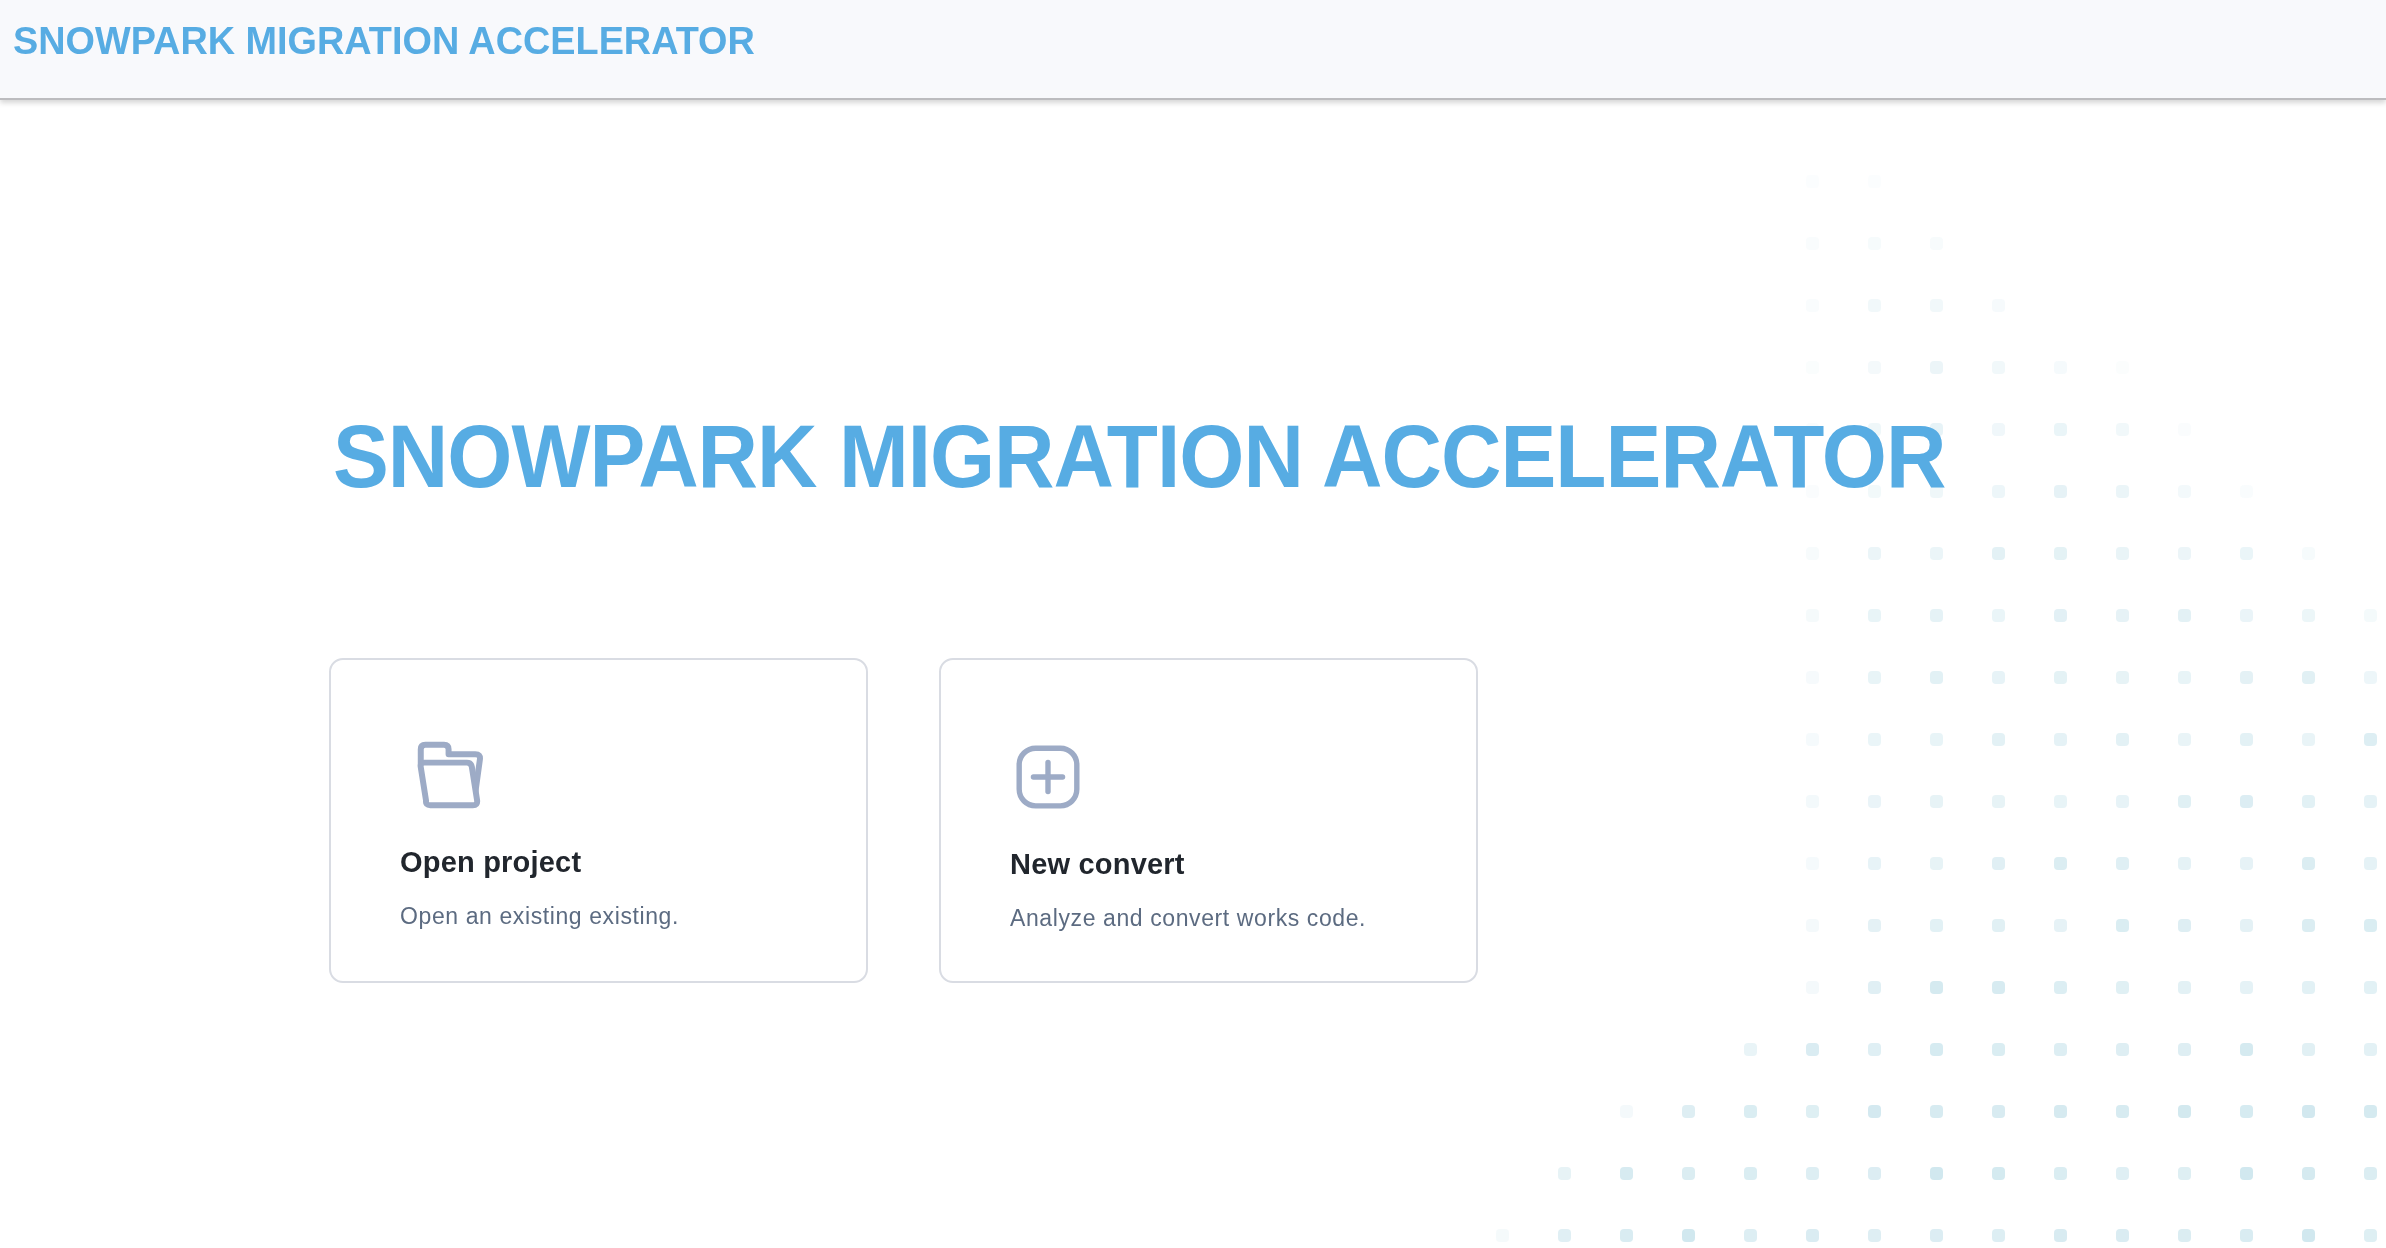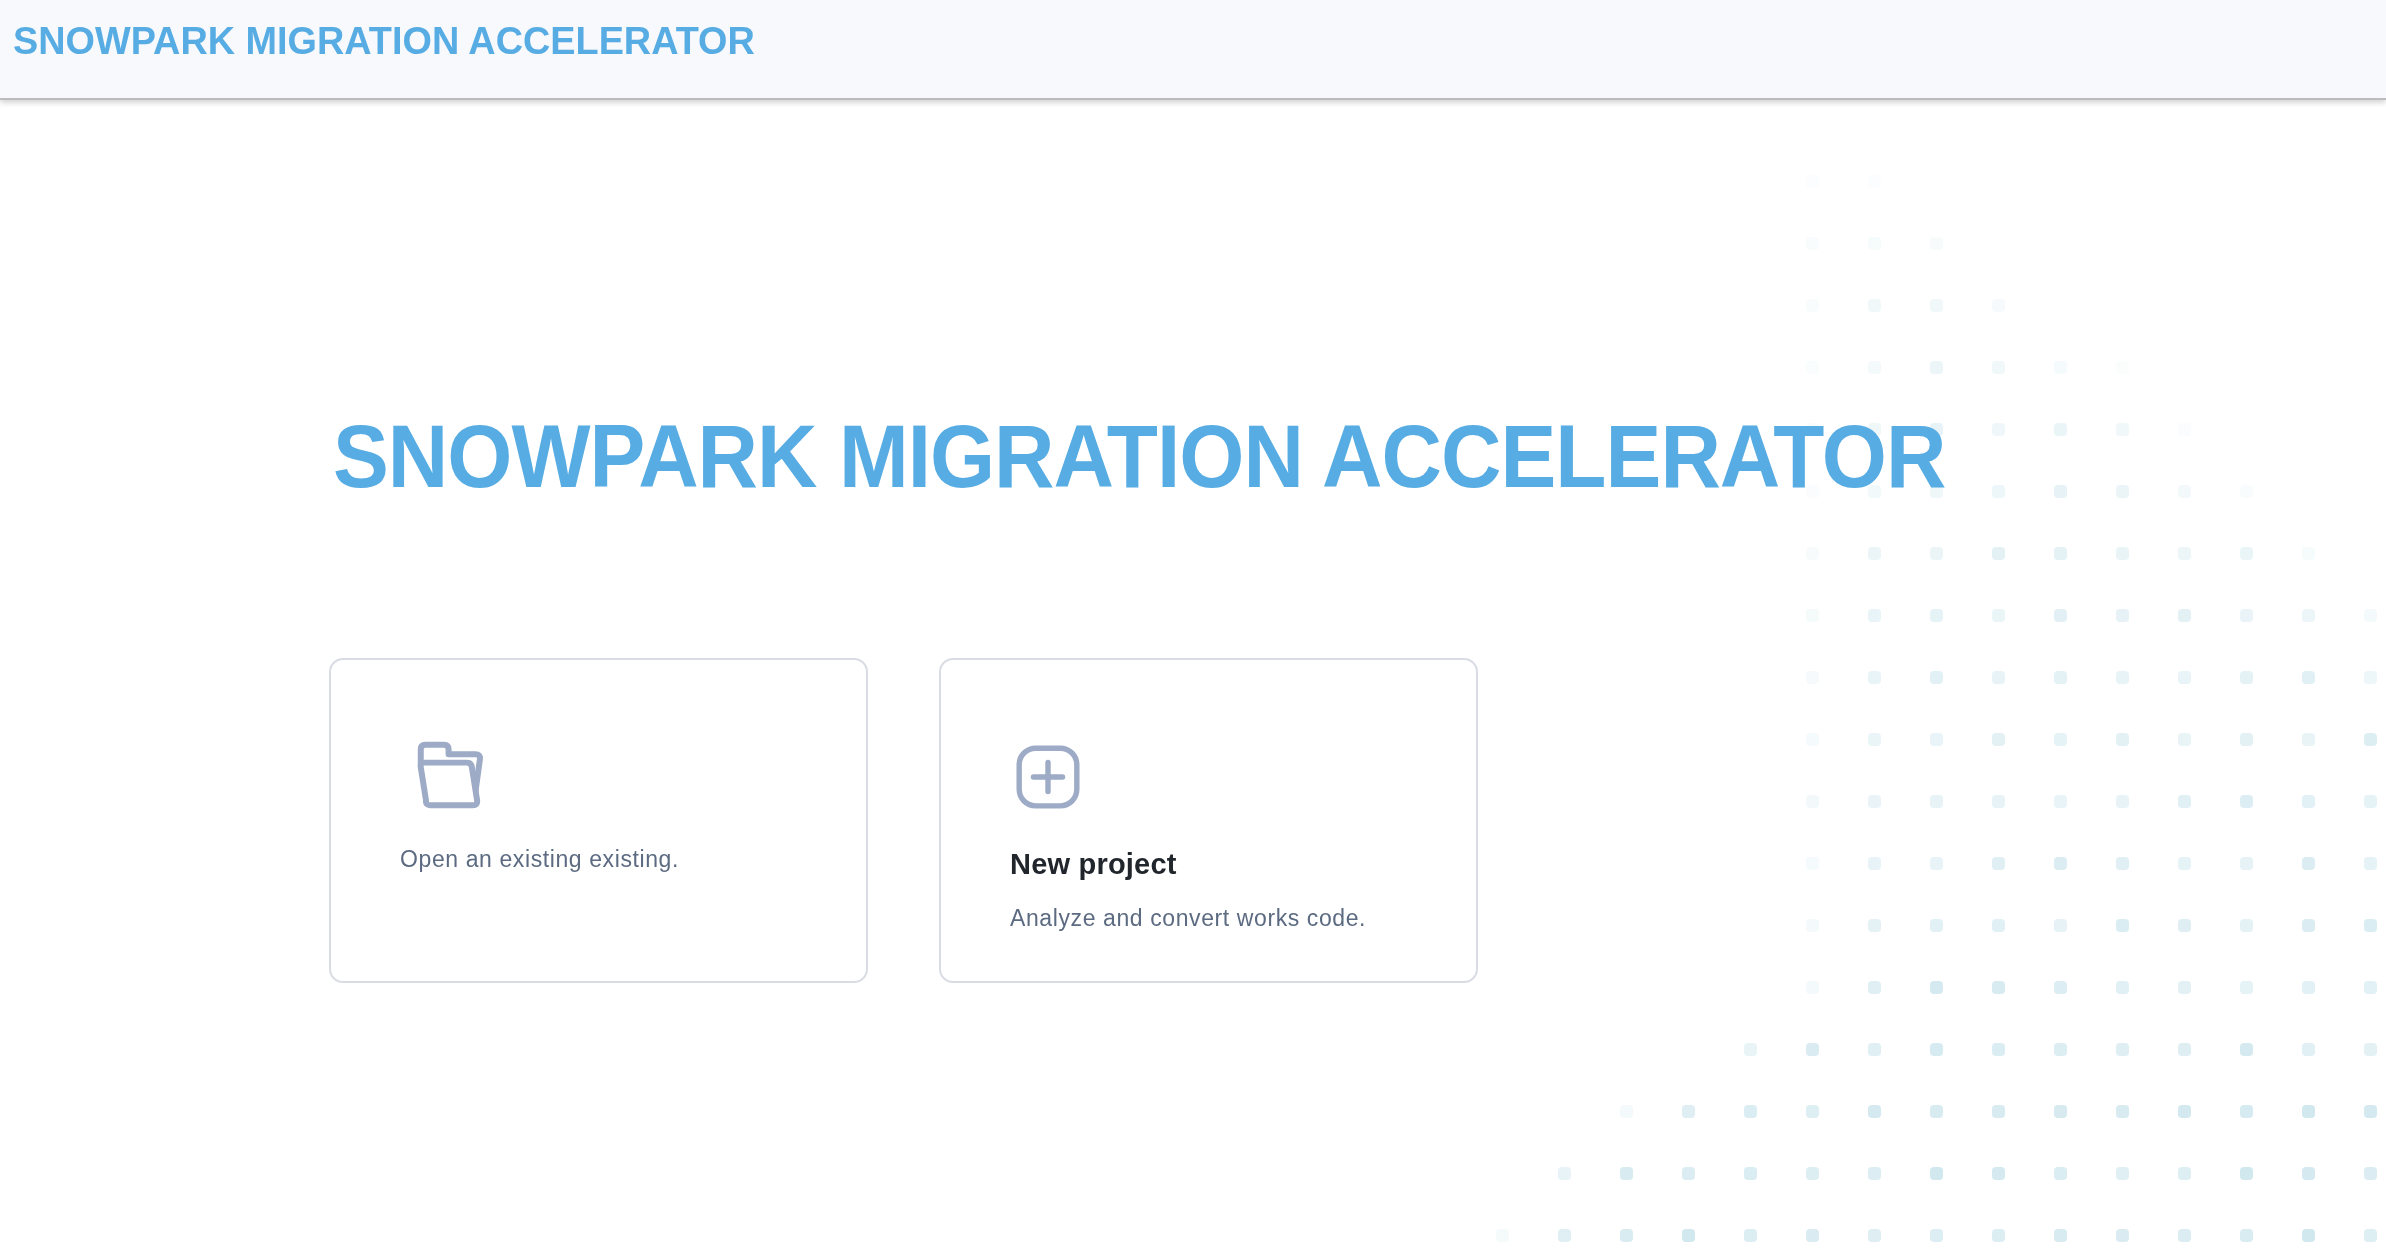--- a/index.html
+++ b/index.html
@@ -225,30 +225,31 @@
 
   <main class="cards">
 
     <div class="card">
       <span class="card-icon">
         <svg width="88" height="76" viewBox="0 0 25 21">
           <path d="M5.9 7.5 L5.9 2.9 Q5.9 1.6 7.2 1.6 L12.5 1.6 Q13.8 1.6 13.8 2.9 L13.8 4.3 L21.4 4.3 Q22.9 4.3 22.7 5.8 L21.2 16.6 Q21 18.2 19.4 18.4"></path>
           <path d="M6.9 6.7 L19 6.7 Q20.2 6.7 20.4 7.9 L21.9 17.4 Q22.1 18.8 20.7 18.8 L8.6 18.8 Q7.2 18.8 7.4 17.5 L5.9 8 Q5.7 6.7 6.9 6.7 Z" fill="#ffffff"></path>
         </svg>
       </span>
+      <h2 class="card-title">Open project</h2>
       <p class="card-desc">Open an existing existing.</p>
     </div>
 
     <div class="card">
       <span class="card-icon">
         <svg width="76" height="78" viewBox="0 0 24 24">
           <rect x="2.9" y="2.9" width="18.2" height="18.2" rx="5.2"></rect>
           <line x1="12" y1="7.4" x2="12" y2="16.6"></line>
           <line x1="7.4" y1="12" x2="16.6" y2="12"></line>
         </svg>
       </span>
-      <h2 class="card-title">New project</h2>
+      <h2 class="card-title">New convert</h2>
       <p class="card-desc">Analyze and convert works code.</p>
     </div>
 
 
   </main>
 </div>
 
 </body></html>

